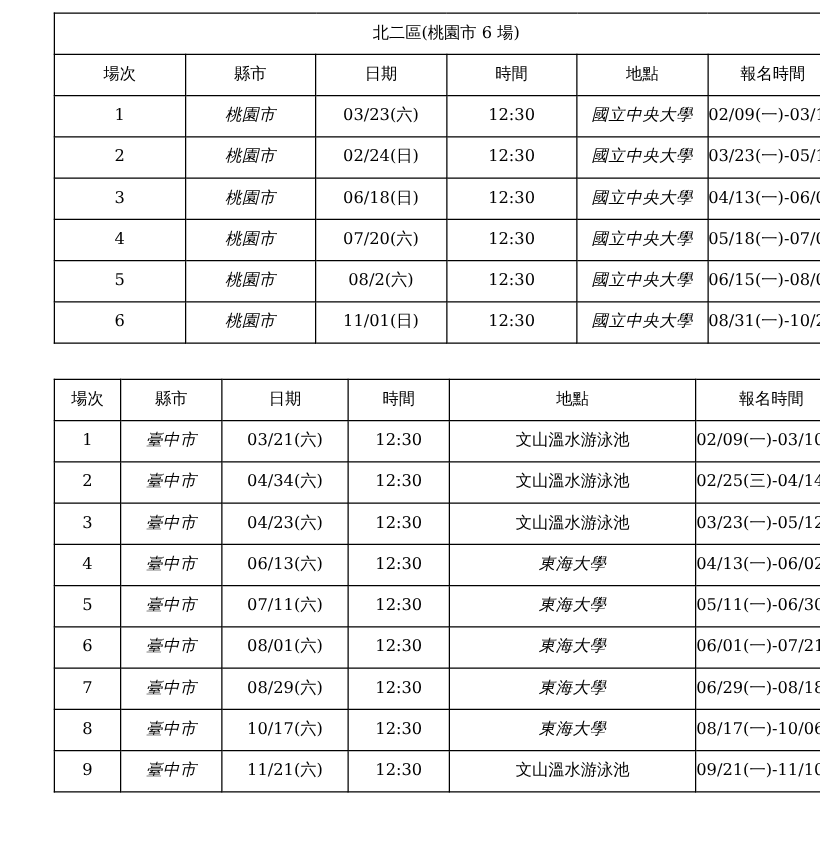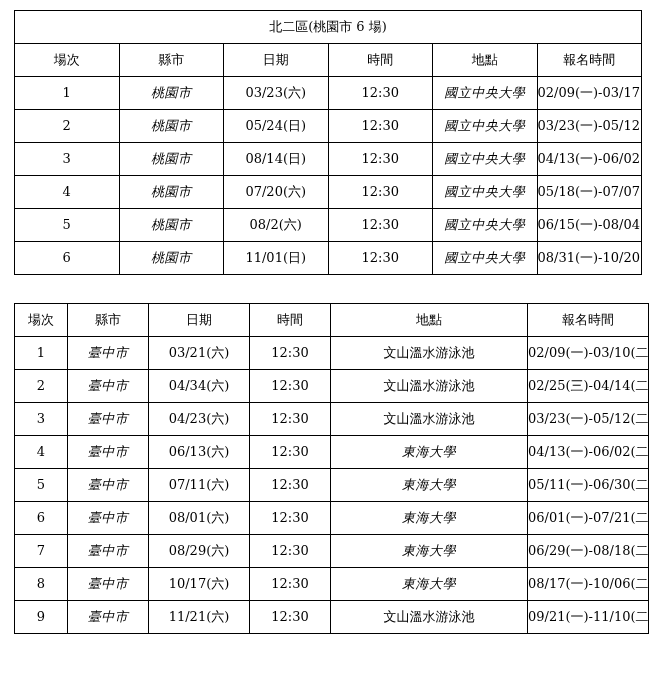--- a/index.html
+++ b/index.html
@@ -10,20 +10,21 @@
   body {
     width: 656px;
     height: 692px;
     font-family: "DejaVu Serif", "Liberation Serif", serif;
     color: #000000;
   }
   .page {
     width: 528px;
     box-sizing: border-box;
     padding: 10px 14px 0 14px;
+    margin-left: 29px;
   }
   table.sched {
     border-collapse: collapse;
     width: 628px;
     table-layout: fixed;
     background: #fff;
   }
   table.sched td,
   table.sched th {
     border: 1px solid #000000;
@@ -43,20 +44,21 @@
     font-size: 13.5px;
   }
   .c-no    { width: 52px; }
   .c-city  { width: 80px; }
   .c-date  { width: 100px; }
   .c-time  { width: 80px; }
   .c-place { width: 196px; }
   .c-reg   { width: 120px; }
   .head-row td {
     font-size: 13px;
+    font-family: Liberation Mono, monospace;
   }
   .gap {
     height: 28px;
   }
   .cell-ls {
     letter-spacing: 0.5px;
     font-style: italic;
   }
   .cjk {
     font-family: "DejaVu Serif", "Liberation Serif", serif;
@@ -85,29 +87,29 @@
         <td>1</td>
         <td class="cjk cell-ls">桃園市</td>
         <td>03/23(六)</td>
         <td>12:30</td>
         <td class="cjk cell-ls">國立中央大學</td>
         <td>02/09(一)-03/17(二)</td>
       </tr>
       <tr>
         <td>2</td>
         <td class="cjk cell-ls">桃園市</td>
-        <td>05/24(日)</td>
+        <td>02/24(日)</td>
         <td>12:30</td>
         <td class="cjk cell-ls">國立中央大學</td>
         <td>03/23(一)-05/12(二)</td>
       </tr>
       <tr>
         <td>3</td>
         <td class="cjk cell-ls">桃園市</td>
-        <td>08/14(日)</td>
+        <td>06/18(日)</td>
         <td>12:30</td>
         <td class="cjk cell-ls">國立中央大學</td>
         <td>04/13(一)-06/02(二)</td>
       </tr>
       <tr>
         <td>4</td>
         <td class="cjk cell-ls">桃園市</td>
         <td>07/20(六)</td>
         <td>12:30</td>
         <td class="cjk cell-ls">國立中央大學</td>

